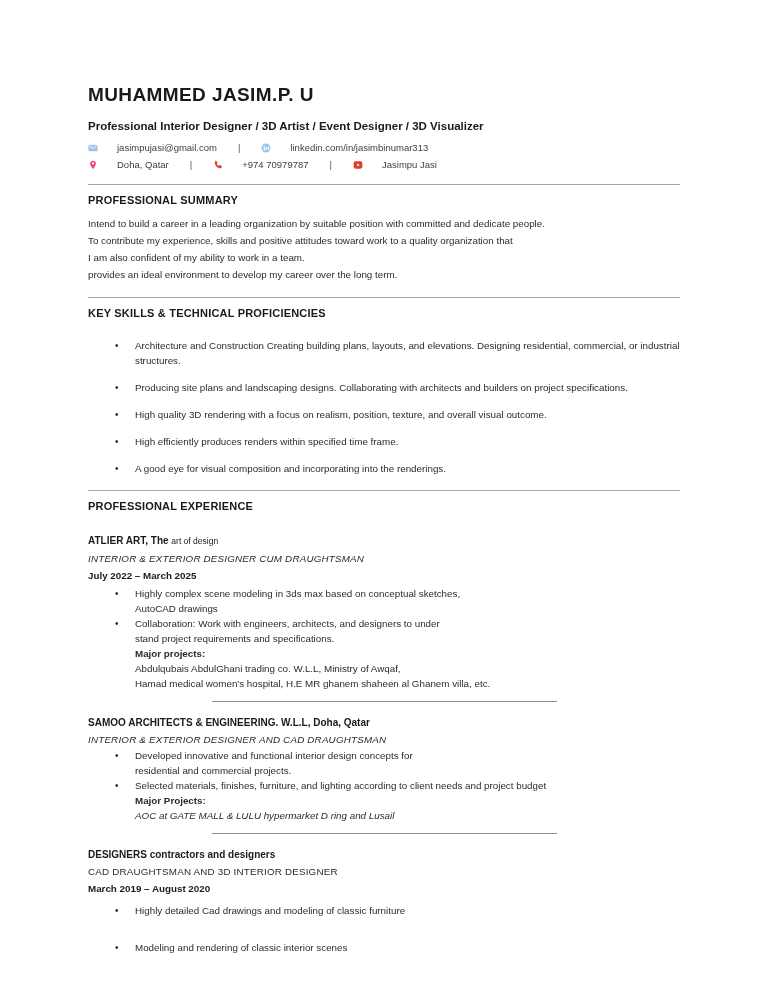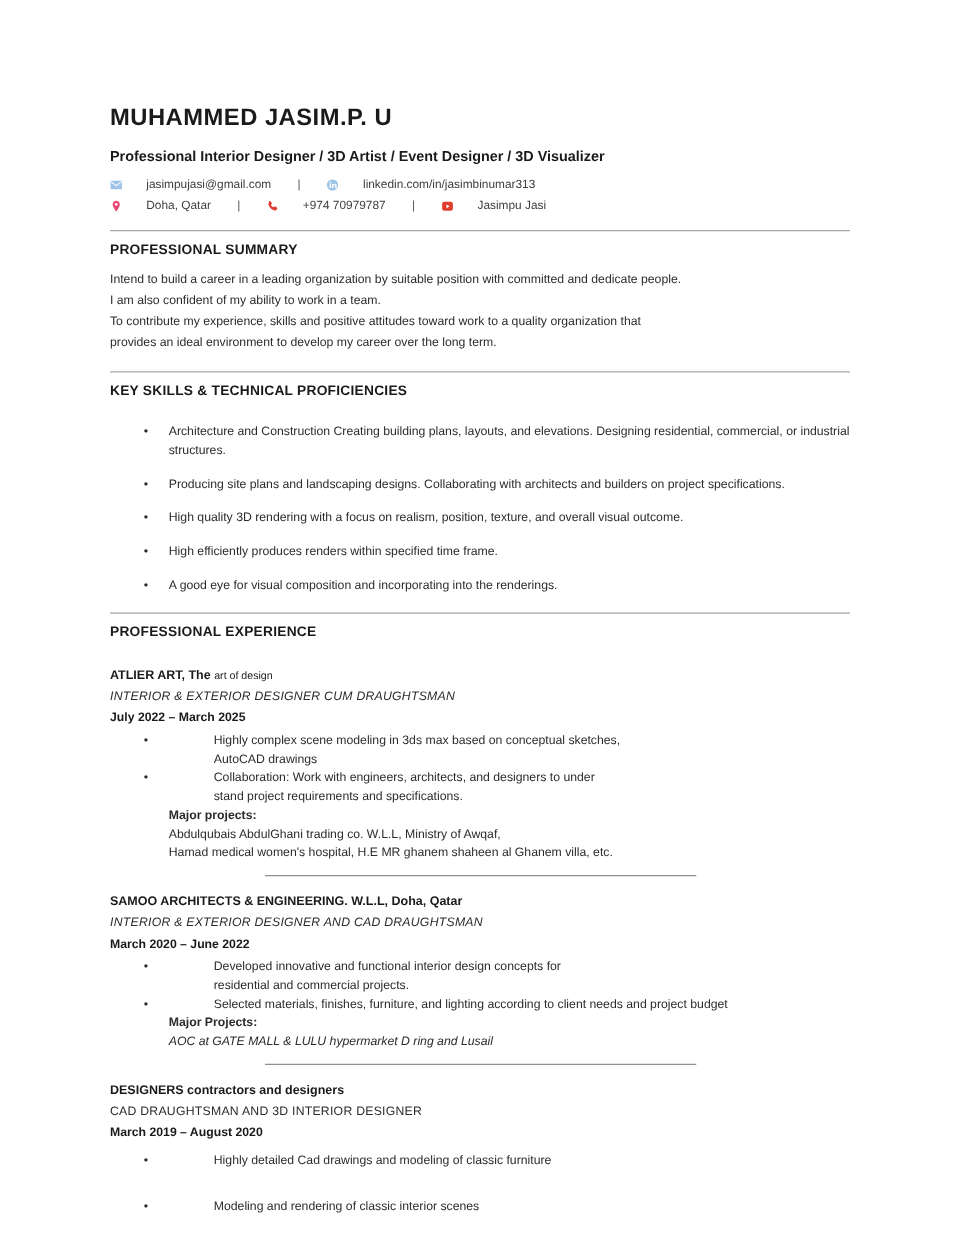--- a/index.html
+++ b/index.html
@@ -36,21 +36,21 @@
   .bullet .btxt div{white-space:nowrap;}
 
   
   .job{margin-top:0;}
   .job-company{font-size:10px;font-weight:bold;color:#1a1a1a;line-height:17px;white-space:nowrap;}
   .job-company .suffix{font-size:8.5px;font-weight:normal;}
   .job-role{font-size:9.8px;font-style:italic;line-height:17px;color:#2b2b2b;letter-spacing:.2px;white-space:nowrap;}
   .job-role.plain{font-style:normal;}
   .job-dates{font-size:9.8px;font-weight:bold;line-height:17px;color:#1a1a1a;margin-bottom:2px;}
   .job .bullet{margin-bottom:0;}
-  .job .bullet .btxt div{line-height:15px;margin-left:36px;}
+  .job .bullet .btxt div{line-height:15px;}
   .projects{margin-left:47px;font-size:9.8px;line-height:15px;color:#2b2b2b;}
   .projects .plabel{font-weight:bold;}
   .projects div{white-space:nowrap;}
   .projects .italic{font-style:italic;}
   .exp-first-job{margin-top:20px;}
   .gap-sm{height:4px;}
   .gap-md{height:10px;}
   .job3 .bullet{margin-bottom:12px;}
 </style>
 </head>
@@ -104,22 +104,22 @@
             <path d="M5 4.2l3 1.8-3 1.8z" fill="#ffffff"></path>
           </svg>
       </span>
       <span>Jasimpu Jasi</span>
     </div>
 
     <hr class="rule">
     <div class="sec-title">PROFESSIONAL SUMMARY</div>
     <div class="summary-lines">
       <div>Intend to build a career in a leading organization by suitable position with committed and dedicate people.</div>
+      <div>To contribute my experience, skills and positive attitudes toward work to a quality organization that</div>
       <div>I am also confident of my ability to work in a team.</div>
-      <div>To contribute my experience, skills and positive attitudes toward work to a quality organization that</div>
       <div>provides an ideal environment to develop my career over the long term.</div>
     </div>
 
     <hr class="rule">
     <div class="sec-title">KEY SKILLS &amp; TECHNICAL PROFICIENCIES</div>
     <div class="bullets">
       <div class="bullet">
         <span class="dot">•</span>
         <div class="btxt">
           <div>Architecture and Construction Creating building plans, layouts, and elevations. Designing residential, commercial, or industrial</div>
@@ -181,21 +181,20 @@
         <div>Abdulqubais AbdulGhani trading co. W.L.L, Ministry of Awqaf,</div>
         <div>Hamad medical women's hospital, H.E MR ghanem shaheen al Ghanem villa, etc.</div>
       </div>
     </div>
 
     <hr class="short-rule">
 
     <div class="job">
       <div class="job-company">SAMOO ARCHITECTS &amp; ENGINEERING. W.L.L, Doha, Qatar</div>
       <div class="job-role">INTERIOR &amp; EXTERIOR DESIGNER AND CAD DRAUGHTSMAN</div>
-      <div class="job-dates">March 2020 – June 2022</div>
       <div class="bullet">
         <span class="dot">•</span>
         <div class="btxt">
           <div>Developed innovative and functional interior design concepts for</div>
           <div>residential and commercial projects.</div>
         </div>
       </div>
       <div class="bullet">
         <span class="dot">•</span>
         <div class="btxt">

